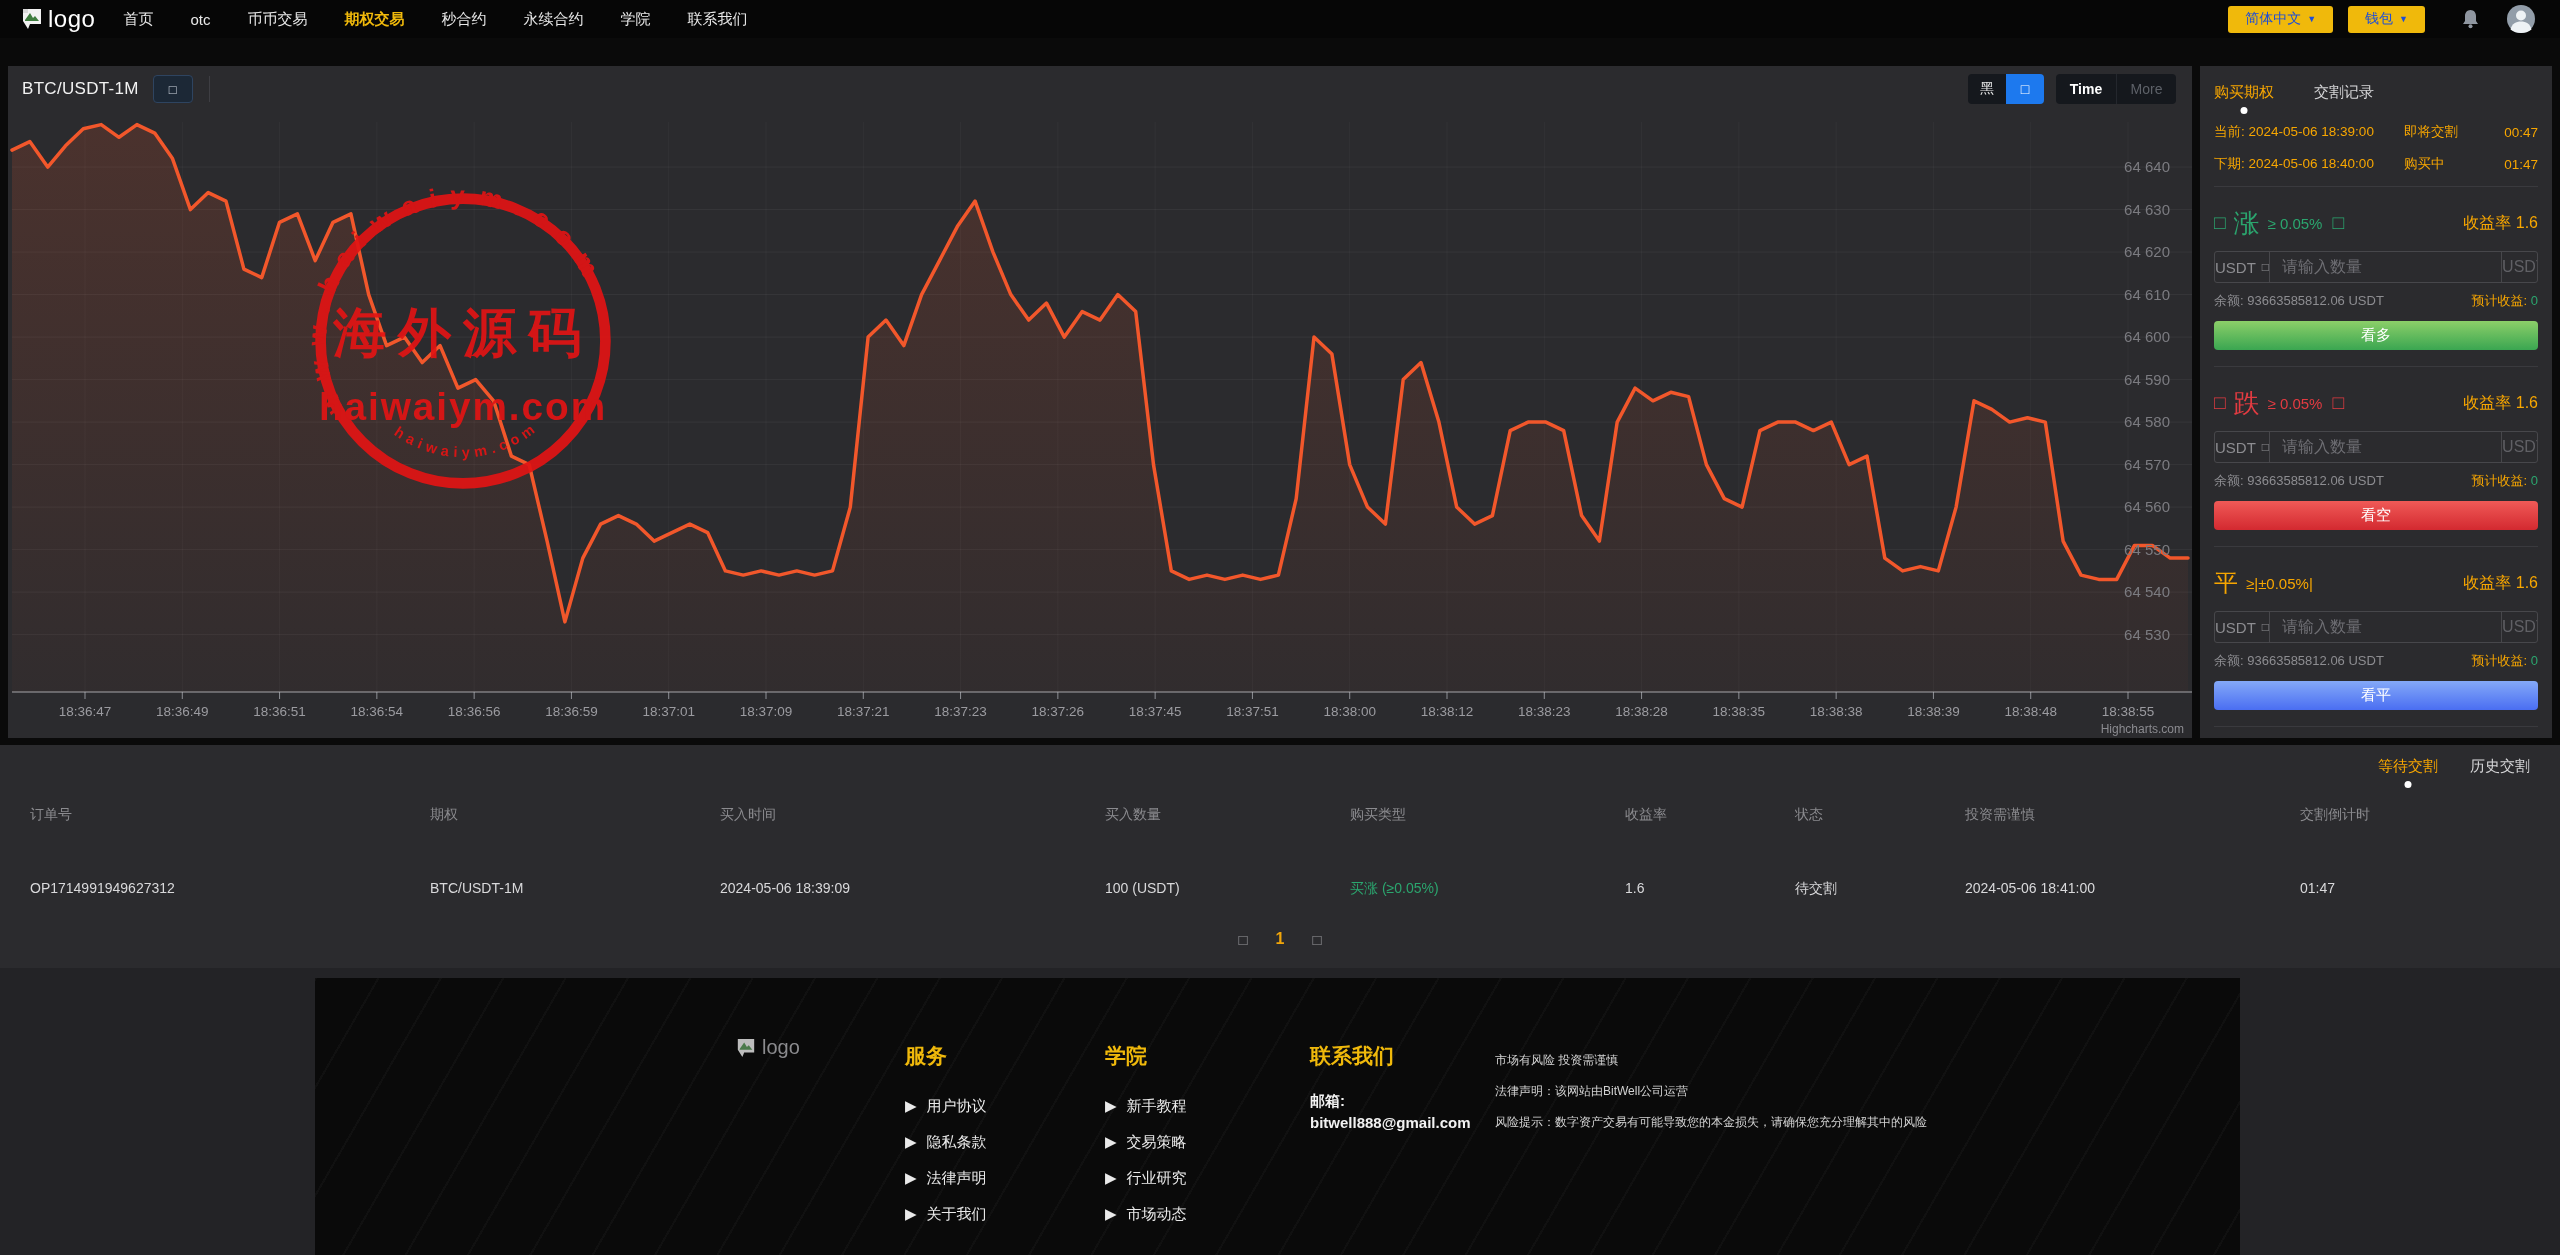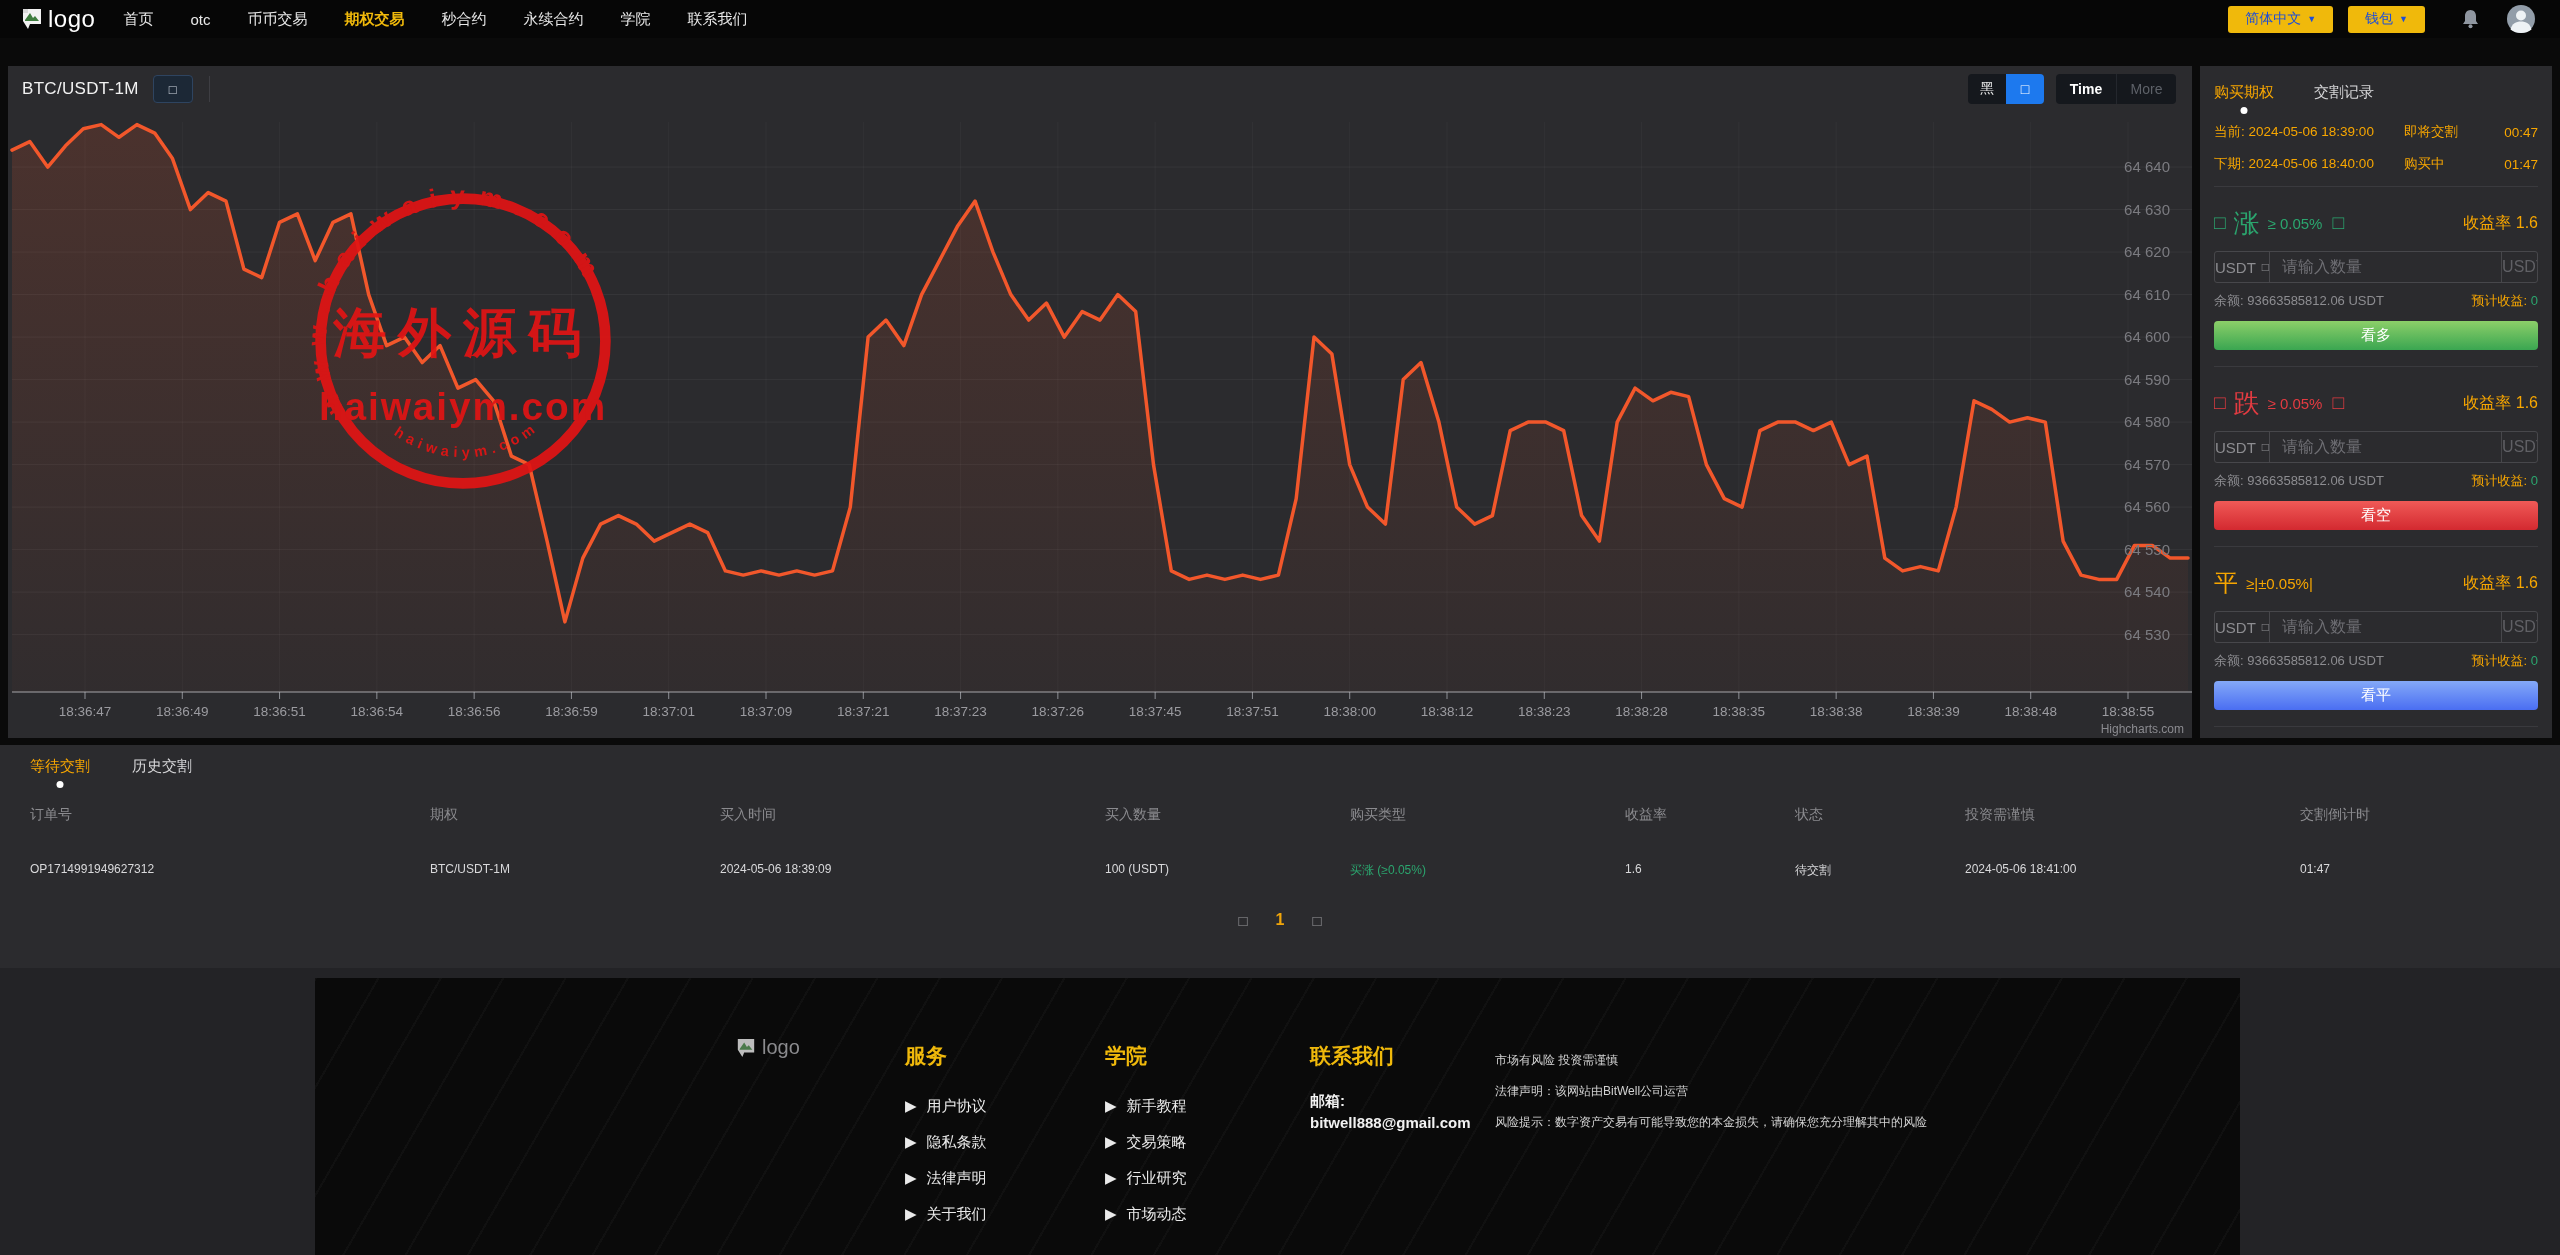--- a/index.html
+++ b/index.html
@@ -89,24 +89,24 @@
   .trade-btn { margin-top:10px; width:100%; height:29px; border:none; border-radius:4px;
                color:#ffffff; font-size:15px; font-family:inherit; cursor:pointer; }
   .btn-up   { background:linear-gradient(180deg,#8ccf69,#3aa651); }
   .btn-down { background:linear-gradient(180deg,#f05a57,#d32930); }
   .btn-flat { background:linear-gradient(180deg,#84a9f8,#4a6ef2); }
   .block-gap { margin-top:16px; }
 
   
   .orders { position:absolute; left:0; top:745px; width:2560px; height:223px; background:#2b2b2e;
             padding:12px 30px 0 30px; }
-  .o-tabs { display:flex; gap:42px; }
+  .o-tabs { display:flex; gap:32px;justify-content:flex-end; }
   .tbl { display:grid; grid-template-columns:400px 290px 385px 245px 275px 170px 170px 335px 1fr; }
   .tbl-head { margin-top:30px; color:#8b8b8f; font-size:14px; }
-  .tbl-row { margin-top:38px; color:#d9d9db; font-size:12px; }
+  .tbl-row { margin-top:56px; color:#d9d9db; font-size:14px; }
   .cell-green { color:#2ba56e; }
   .pager { margin-top:32px; display:flex; justify-content:center; align-items:center; gap:28px; }
   .pg-arrow { color:#98989d; font-size:15px; cursor:pointer; }
   .pg-num { color:#f0a50a; font-size:16px; font-weight:700; }
 
   
   .footer-region { position:absolute; left:0; top:968px; width:2560px; height:287px; background:#232326; }
   .footer-box { position:absolute; left:315px; top:10px; width:1925px; height:277px; background:#0a0a0a;
                 background-image:repeating-linear-gradient(120deg, rgba(255,255,255,0.028) 0px,
                   rgba(255,255,255,0.028) 2px, transparent 2px, transparent 54px); }

